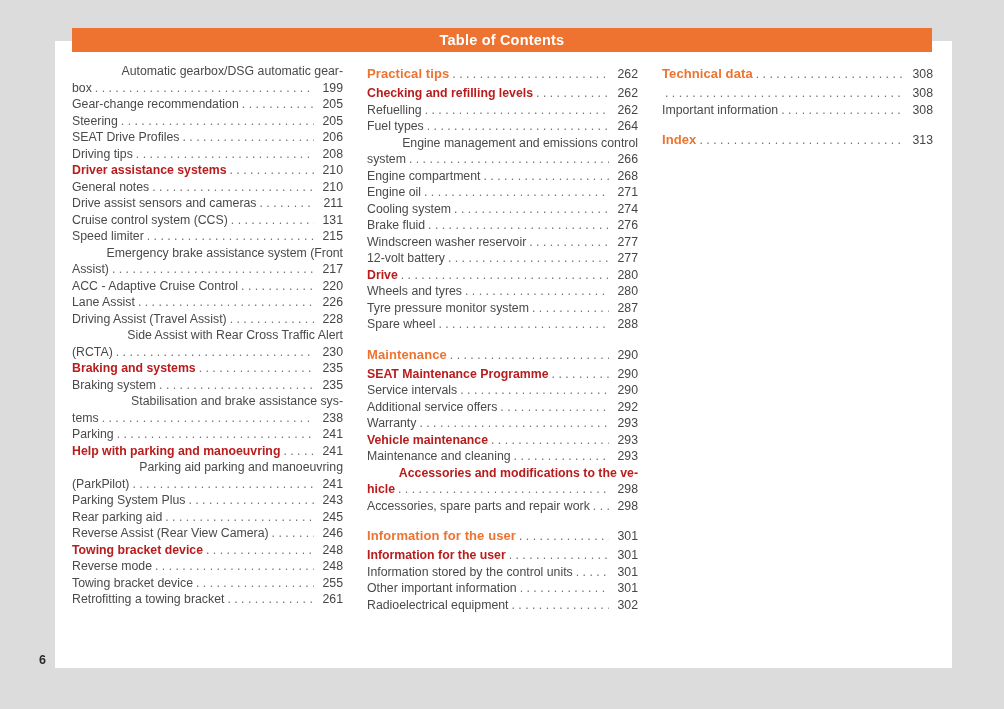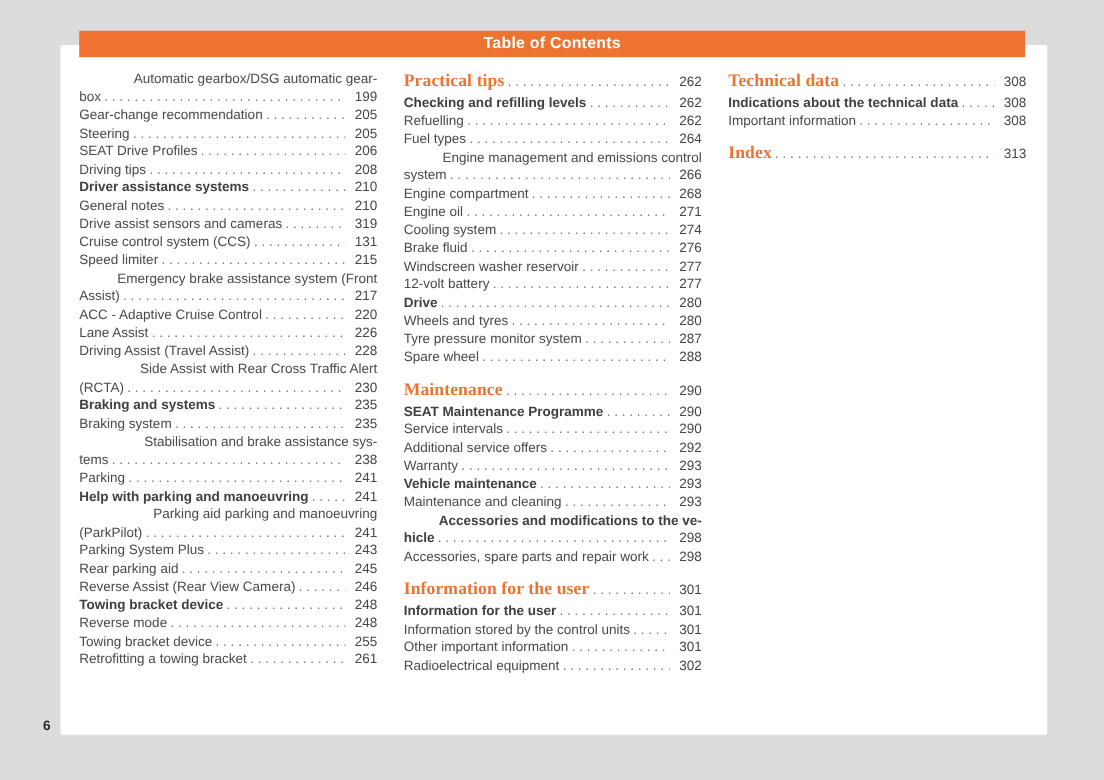--- a/index.html
+++ b/index.html
@@ -78,29 +78,28 @@
   }
   .entry .num {
     min-width: 25px;
     text-align: right;
     color: #454545;
     font-size: 12.3px;
     font-weight: normal;
   }
   .entry.bold .lbl, .entry.bold .lbl-wrap {
     font-weight: bold;
-    color: #404040;
+    color: #b91c1c;
   }
   .entry.heading .line { line-height: 21px; }
   .entry.heading .lbl {
     font-weight: bold;
-    font-size: 16px;
+    font-size: 13px;
     color: #ee7330;
     letter-spacing: 0.1px;
-    font-family: Liberation Serif, serif;
   }
   .page-number {
     position: absolute;
     left: 39px;
     top: 653px;
     font-size: 12.5px;
     font-weight: bold;
     color: #2b2b2b;
   }
 </style>
@@ -162,21 +161,21 @@
         <div class="line">
           <span class="lbl">General notes</span>
           <span class="dots"></span>
           <span class="num">210</span>
         </div>
       </div>
       <div class="entry normal">
         <div class="line">
           <span class="lbl">Drive assist sensors and cameras</span>
           <span class="dots"></span>
-          <span class="num">319</span>
+          <span class="num">211</span>
         </div>
       </div>
       <div class="entry normal">
         <div class="line">
           <span class="lbl">Cruise control system (CCS)</span>
           <span class="dots"></span>
           <span class="num">131</span>
         </div>
       </div>
       <div class="entry normal">
@@ -527,21 +526,20 @@
   <div class="col col-2">
       <div class="entry heading">
         <div class="line">
           <span class="lbl">Technical data</span>
           <span class="dots"></span>
           <span class="num">308</span>
         </div>
       </div>
       <div class="entry bold">
         <div class="line">
-          <span class="lbl">Indications about the technical data</span>
           <span class="dots"></span>
           <span class="num">308</span>
         </div>
       </div>
       <div class="entry normal">
         <div class="line">
           <span class="lbl">Important information</span>
           <span class="dots"></span>
           <span class="num">308</span>
         </div>

